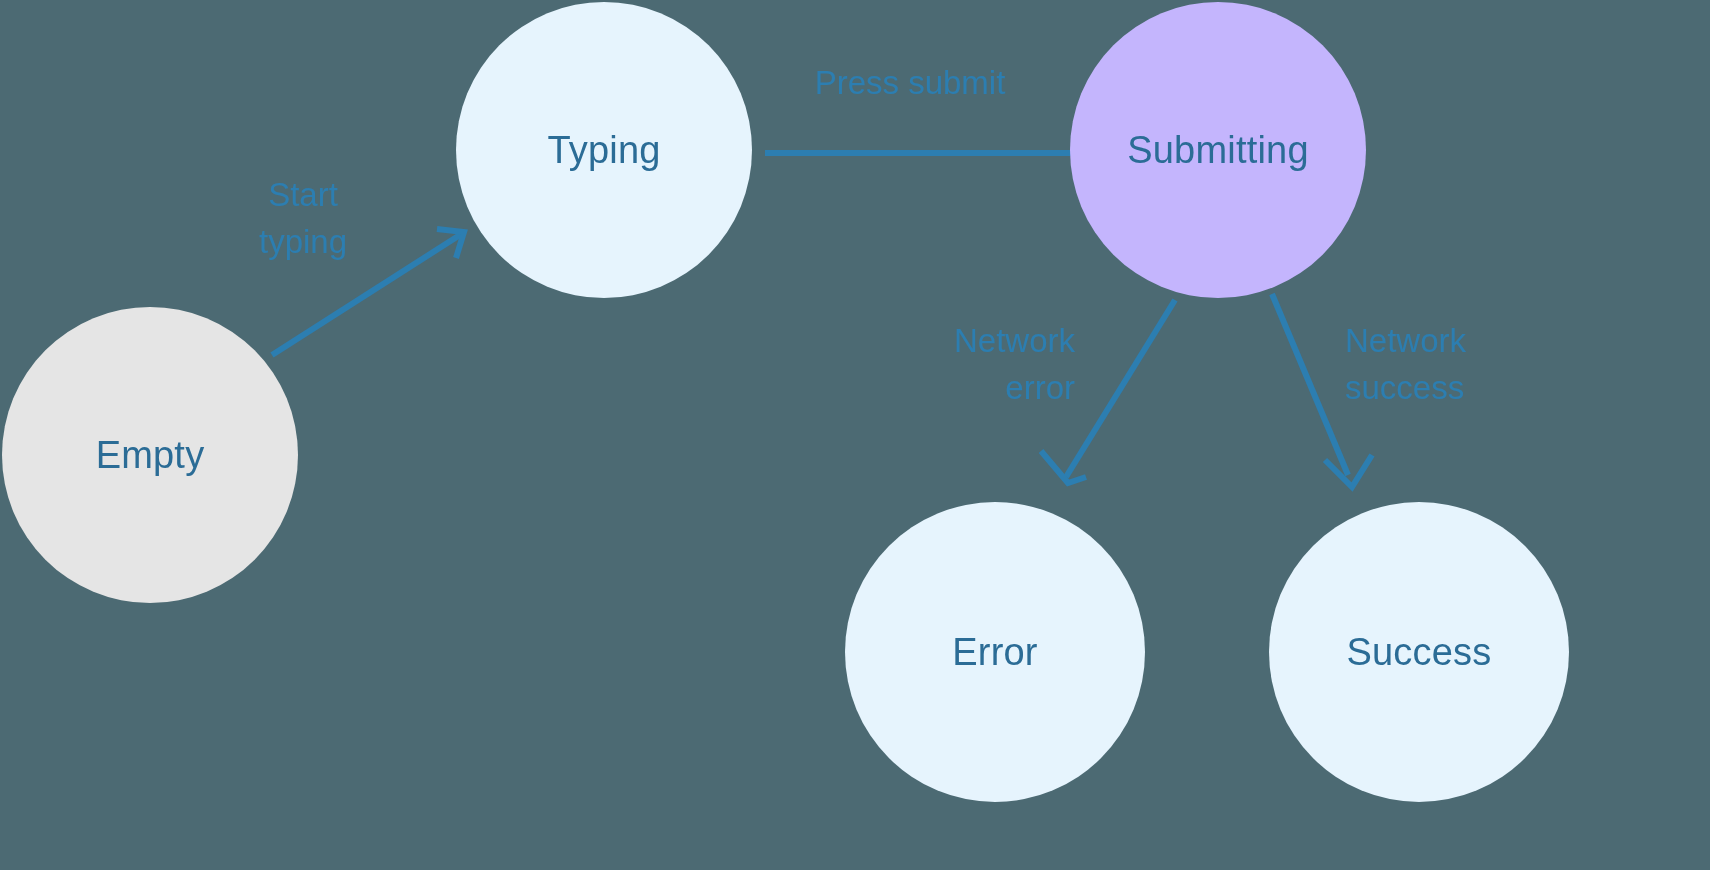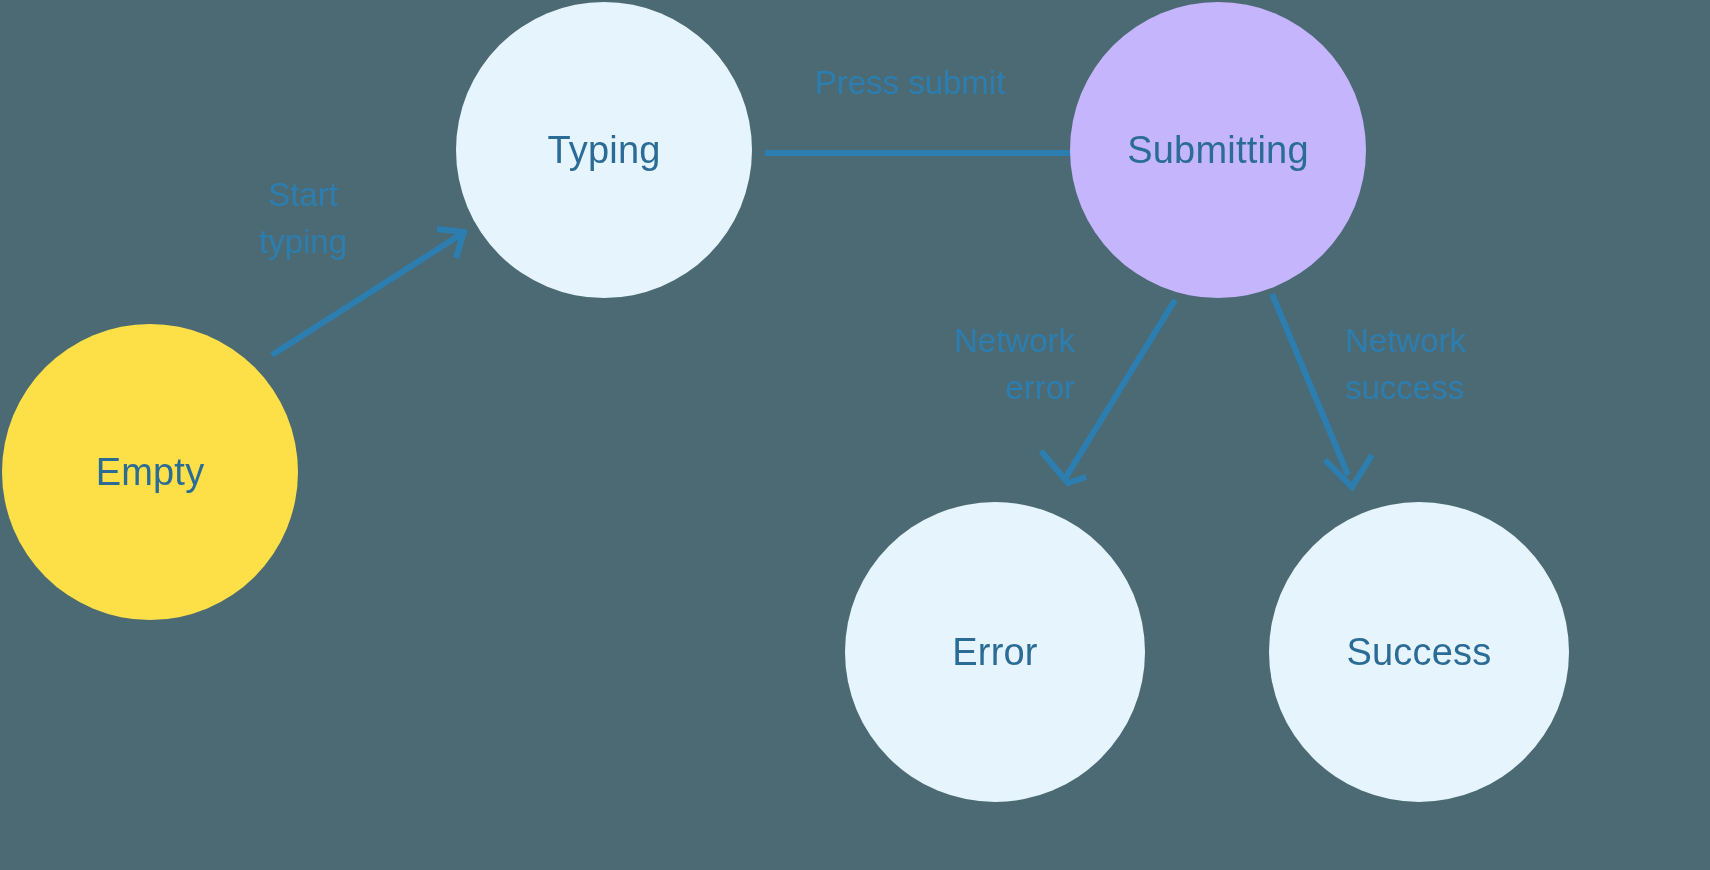--- a/index.html
+++ b/index.html
@@ -68,21 +68,21 @@
         <path d="M 765 153 L 1134 153" stroke="#2c7eb1" stroke-width="6" fill="none" stroke-linecap="butt"></path>
         <path d="M 1113 131 L 1141 153 L 1113 175" stroke="#2c7eb1" stroke-width="6" fill="none" stroke-linecap="butt" stroke-linejoin="miter"></path>
         <path d="M 1175 300 L 1066 477" stroke="#2c7eb1" stroke-width="6" fill="none" stroke-linecap="butt"></path>
         <path d="M 1041 451 L 1068 483 L 1086 477" stroke="#2c7eb1" stroke-width="6" fill="none" stroke-linecap="butt" stroke-linejoin="miter"></path>
         <path d="M 1272 294 L 1348 475" stroke="#2c7eb1" stroke-width="6" fill="none" stroke-linecap="butt"></path>
         <path d="M 1325 460 L 1352 487 L 1372 455" stroke="#2c7eb1" stroke-width="6" fill="none" stroke-linecap="butt" stroke-linejoin="miter"></path>
       </g>
   </svg>
 
   <div id="nodes-layer">
-      <div class="node" style="left: 2px; top: 324px; width: 296px; height: 296px; background: #fde047;">
+      <div class="node" style="left: 2px; top: 307px; width: 296px; height: 296px; background: #e5e5e5;">
         <span class="node-label" style="color: rgb(43, 108, 150);">Empty</span>
       </div>
       <div class="node" style="left: 456px; top: 2px; width: 296px; height: 296px; background: rgb(230, 244, 253);">
         <span class="node-label" style="color: rgb(43, 108, 150);">Typing</span>
       </div>
       <div class="node" style="left: 1070px; top: 2px; width: 296px; height: 296px; background: #c4b5fd;">
         <span class="node-label" style="color: rgb(43, 108, 150);">Submitting</span>
       </div>
       <div class="node" style="left: 845px; top: 502px; width: 300px; height: 300px; background: rgb(230, 244, 253);">
         <span class="node-label" style="color: rgb(43, 108, 150);">Error</span>

